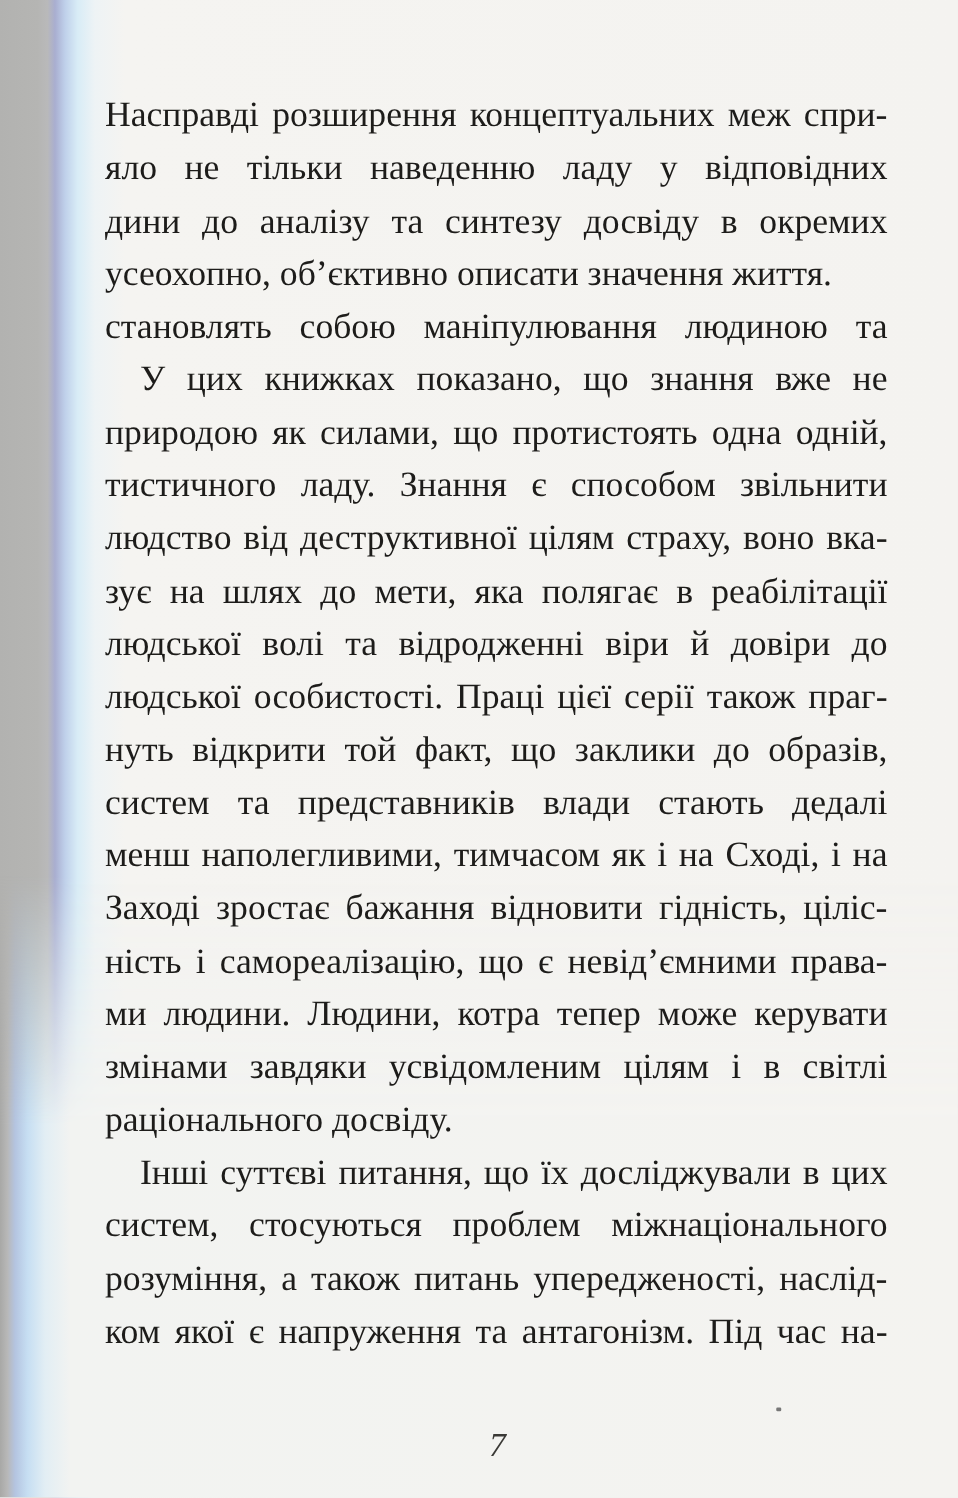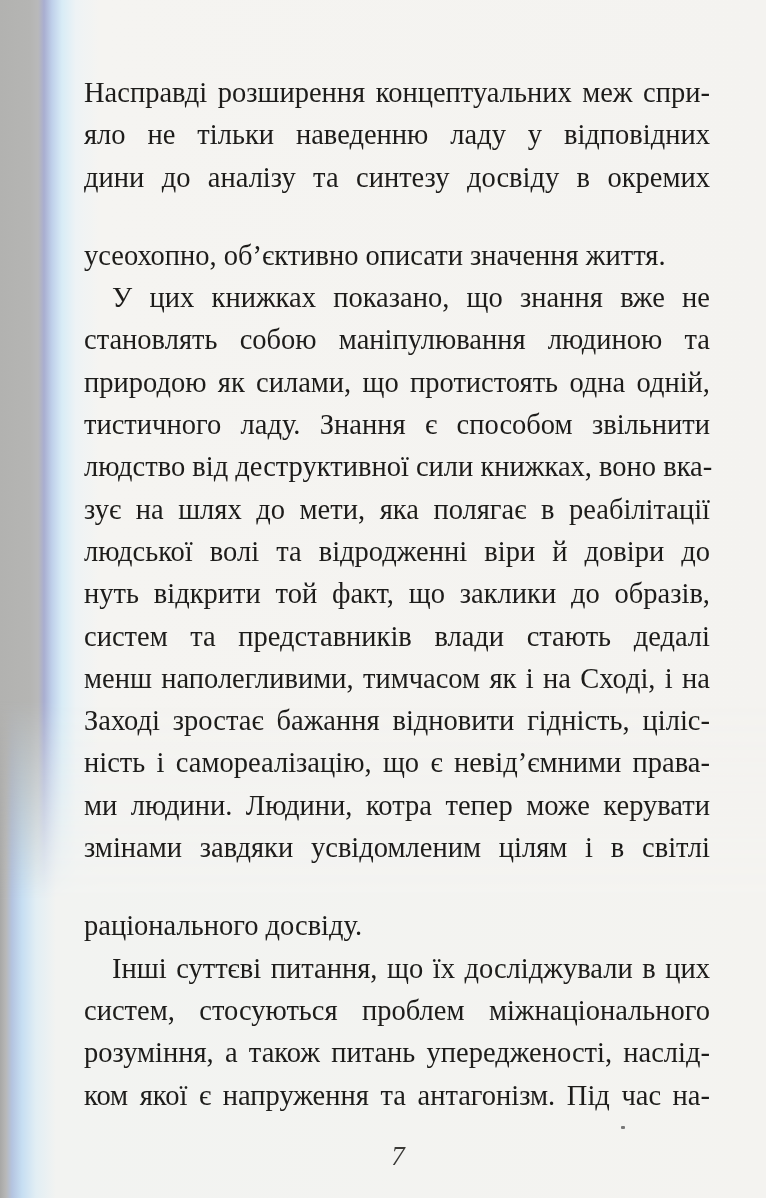--- a/index.html
+++ b/index.html
@@ -56,21 +56,20 @@
     }
     .line {
       display: block;
       white-space: nowrap;
       text-align: justify;
       text-align-last: justify;
       height: 42.3px;
     }
     .line.last {
       text-align-last: left;
-      margin-top: 36px;
     }
     .line.indent {
       padding-left: 28px;
     }
     .page-number {
       position: absolute;
       top: 1141px;
       left: 0;
       width: 766px;
       text-align: center;
@@ -97,27 +96,28 @@
 <div class="page">
   <div class="page-lower"></div>
 
   <div class="text-block">
 
     <span class="line">Насправді розширення концептуальних меж спри-</span>
     <span class="line">яло не тільки наведенню ладу у відповідних</span>
     <span class="line">дини до аналізу та синтезу досвіду в окремих</span>
     <span class="line last">усеохопно, об’єктивно описати значення життя.</span>
 
+    <span class="line">становлять собою маніпулювання людиною та</span>
     <span class="line indent">У цих книжках показано, що знання вже не</span>
-    <span class="line">становлять собою маніпулювання людиною та</span>
     <span class="line">природою як силами, що протистоять одна одній,</span>
     <span class="line">тистичного ладу. Знання є способом звільнити</span>
-    <span class="line">людство від деструктивної сили книжках, воно вка-</span>
+    <span class="line">людство від деструктивної цілям страху, воно вка-</span>
     <span class="line">зує на шлях до мети, яка полягає в реабілітації</span>
     <span class="line">людської волі та відродженні віри й довіри до</span>
+    <span class="line">людської особистості. Праці цієї серії також праг-</span>
     <span class="line">нуть відкрити той факт, що заклики до образів,</span>
     <span class="line">систем та представників влади стають дедалі</span>
     <span class="line">менш наполегливими, тимчасом як і на Сході, і на</span>
     <span class="line">Заході зростає бажання відновити гідність, ціліс-</span>
     <span class="line">ність і самореалізацію, що є невід’ємними права-</span>
     <span class="line">ми людини. Людини, котра тепер може керувати</span>
     <span class="line">змінами завдяки усвідомленим цілям і в світлі</span>
     <span class="line last">раціонального досвіду.</span>
 
     <span class="line indent">Інші суттєві питання, що їх досліджували в цих</span>

